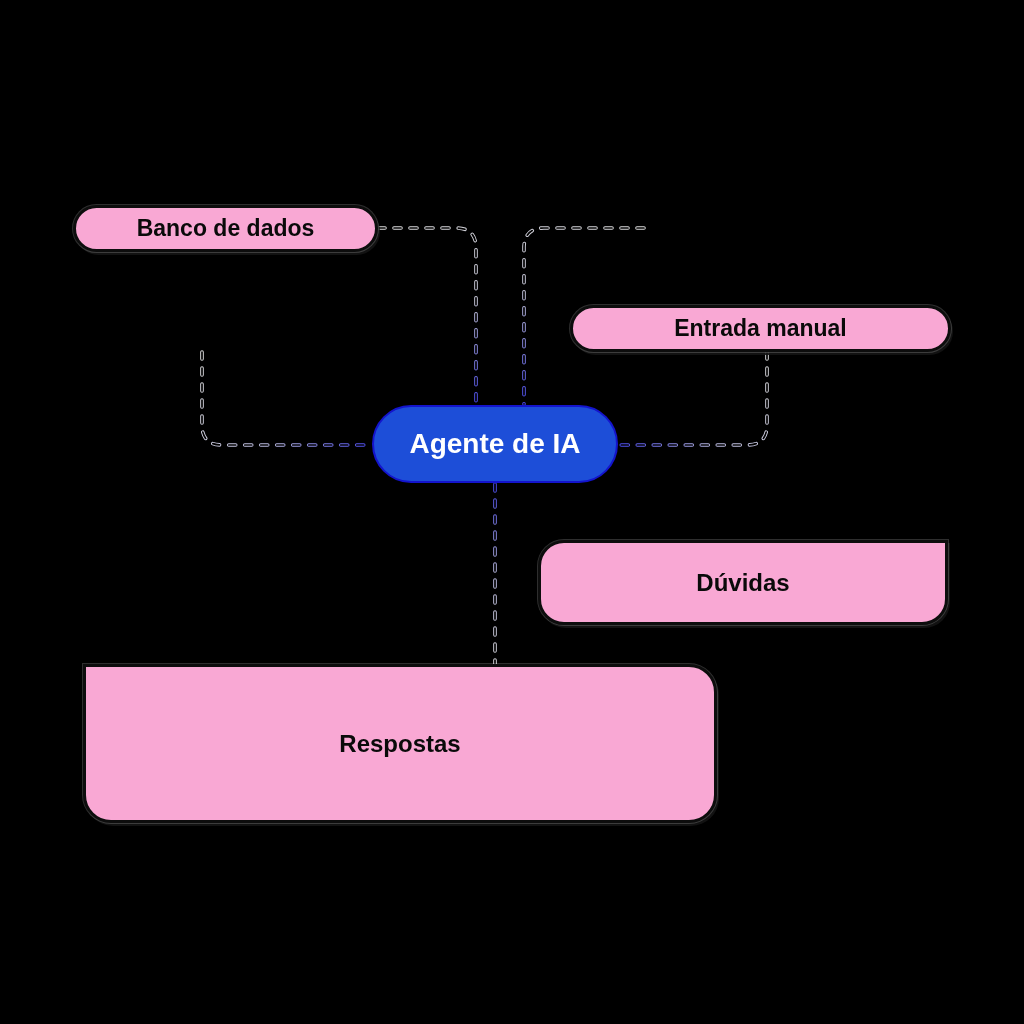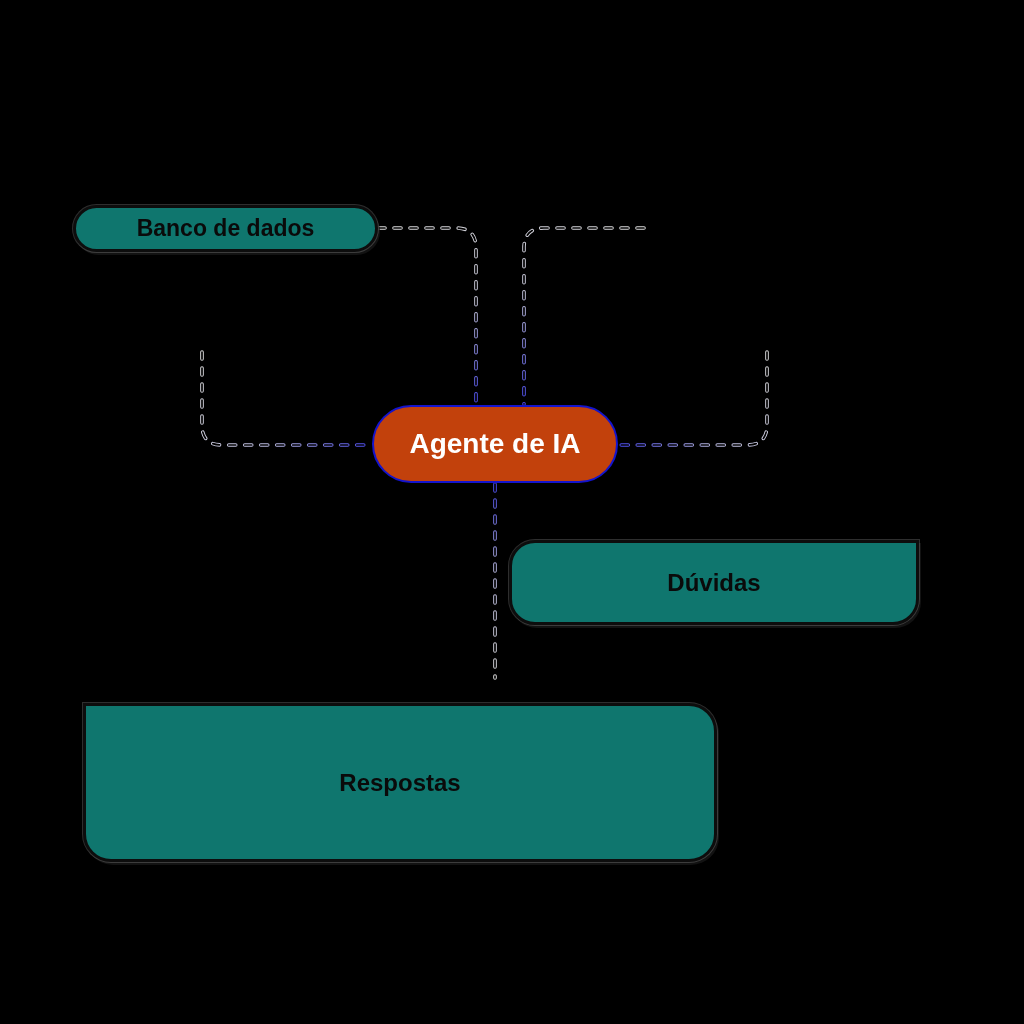--- a/index.html
+++ b/index.html
@@ -21,53 +21,53 @@
     position: absolute;
     left: 0; top: 0;
     width: 1024px; height: 1024px;
     pointer-events: none;
   }
   .node {
     position: absolute;
     display: flex;
     align-items: center;
     justify-content: center;
-    background: #0f766e;
+    background: #f9a8d4;
     border: 3px solid #0d0d0d;
     box-shadow: 0 0 0 1px rgba(255,255,255,0.18), 2px 3px 0 rgba(20,20,20,0.9);
     color: #0a0a0a;
     font-weight: bold;
     text-align: center;
     box-sizing: border-box;
   }
   .pill { border-radius: 26px; font-size: 23px; }
 
   .node-banco      { left: 73px;  top: 205px; width: 305px; height: 47px; }
   .node-urls       { left: 644px; top: 205px; width: 304px; height: 47px; }
   .node-documentos { left: 73px;  top: 304px; width: 260px; height: 47px; }
   .node-entrada    { left: 570px; top: 305px; width: 381px; height: 47px; }
 
   .node-agente {
     left: 372px; top: 405px; width: 246px; height: 78px;
     border-radius: 39px;
-    background: #c2410c;
+    background: #1d4ed8;
     border: 2px solid #1414cd;
     color: #ffffff;
     font-size: 28px;
     box-shadow: none;
   }
 
   .card { font-size: 24px; }
   .node-duvidas {
-    left: 509px; top: 540px; width: 410px; height: 85px;
+    left: 538px; top: 540px; width: 410px; height: 85px;
     border-radius: 26px;
     border-top-right-radius: 0;
   }
   .node-respostas {
-    left: 83px; top: 703px; width: 634px; height: 159px;
+    left: 83px; top: 664px; width: 634px; height: 159px;
     border-radius: 28px;
     border-top-left-radius: 0;
     align-items: center;
   }
 </style>
 </head>
 <body>
 
 <div class="canvas">
 
@@ -121,20 +121,23 @@
       <path d="M 495 484 V 678" stroke="#000000" stroke-width="1.7"></path>
     </g>
   </svg>
 
   <div class="node pill node-banco">
     <span>Banco de dados</span>
   </div>
 
 
 
+  <div class="node pill node-entrada">
+    <span>Entrada manual</span>
+  </div>
 
   <div class="node node-agente">
     <span>Agente de IA</span>
   </div>
 
   <div class="node card node-duvidas">
     <span>Dúvidas</span>
   </div>
 
   <div class="node card node-respostas">

